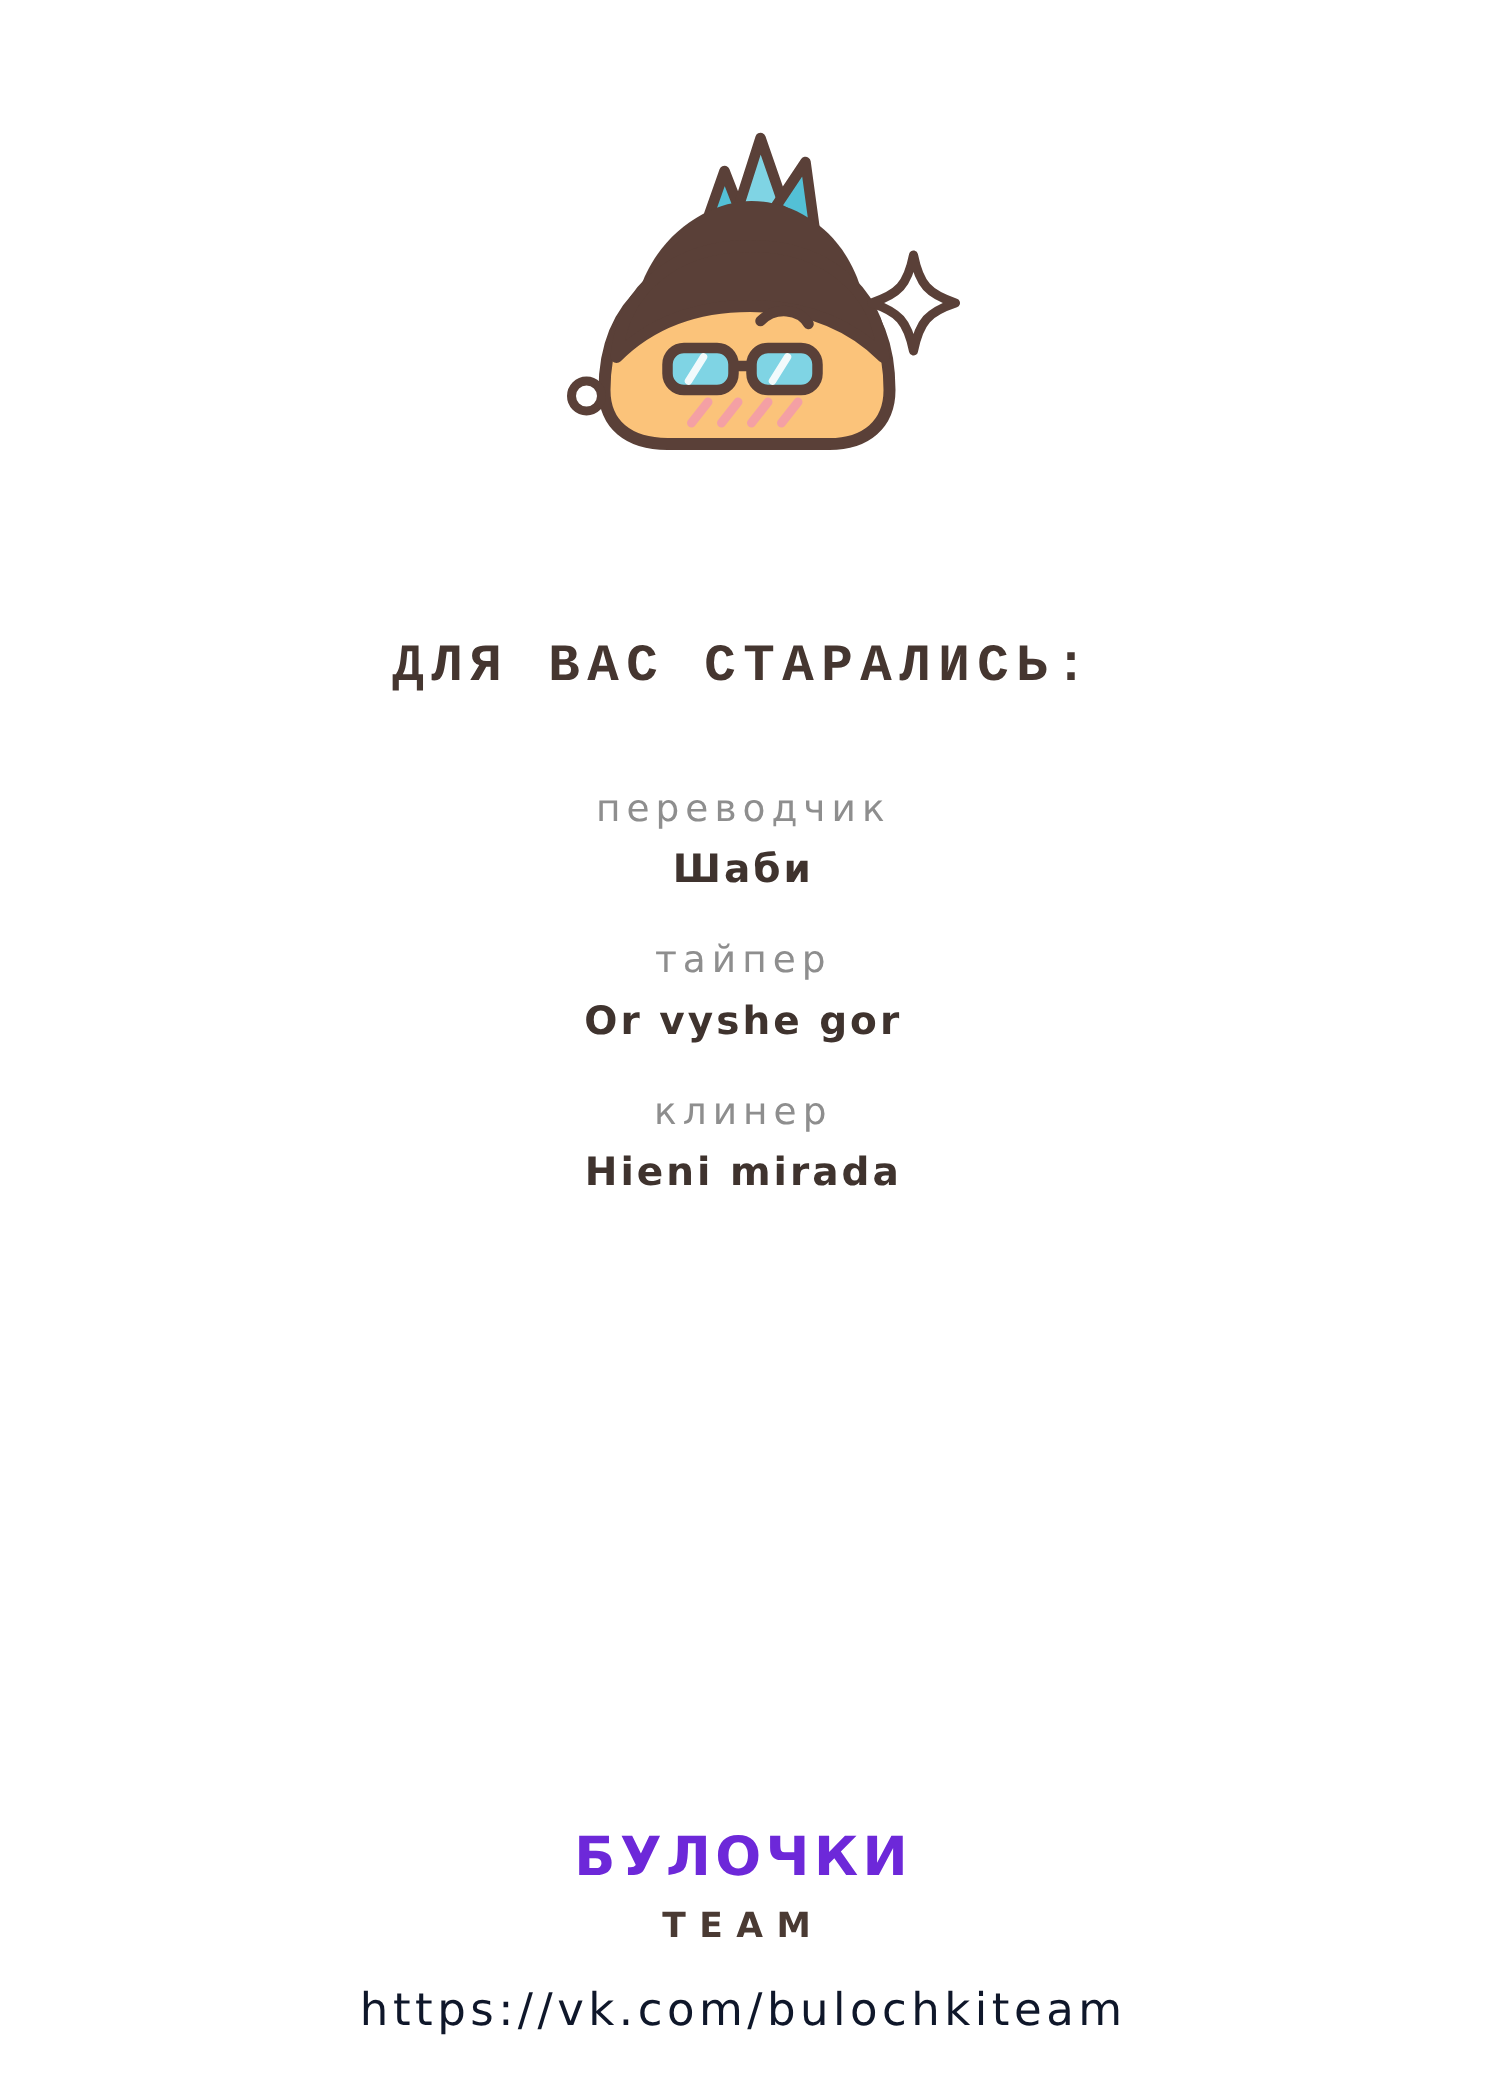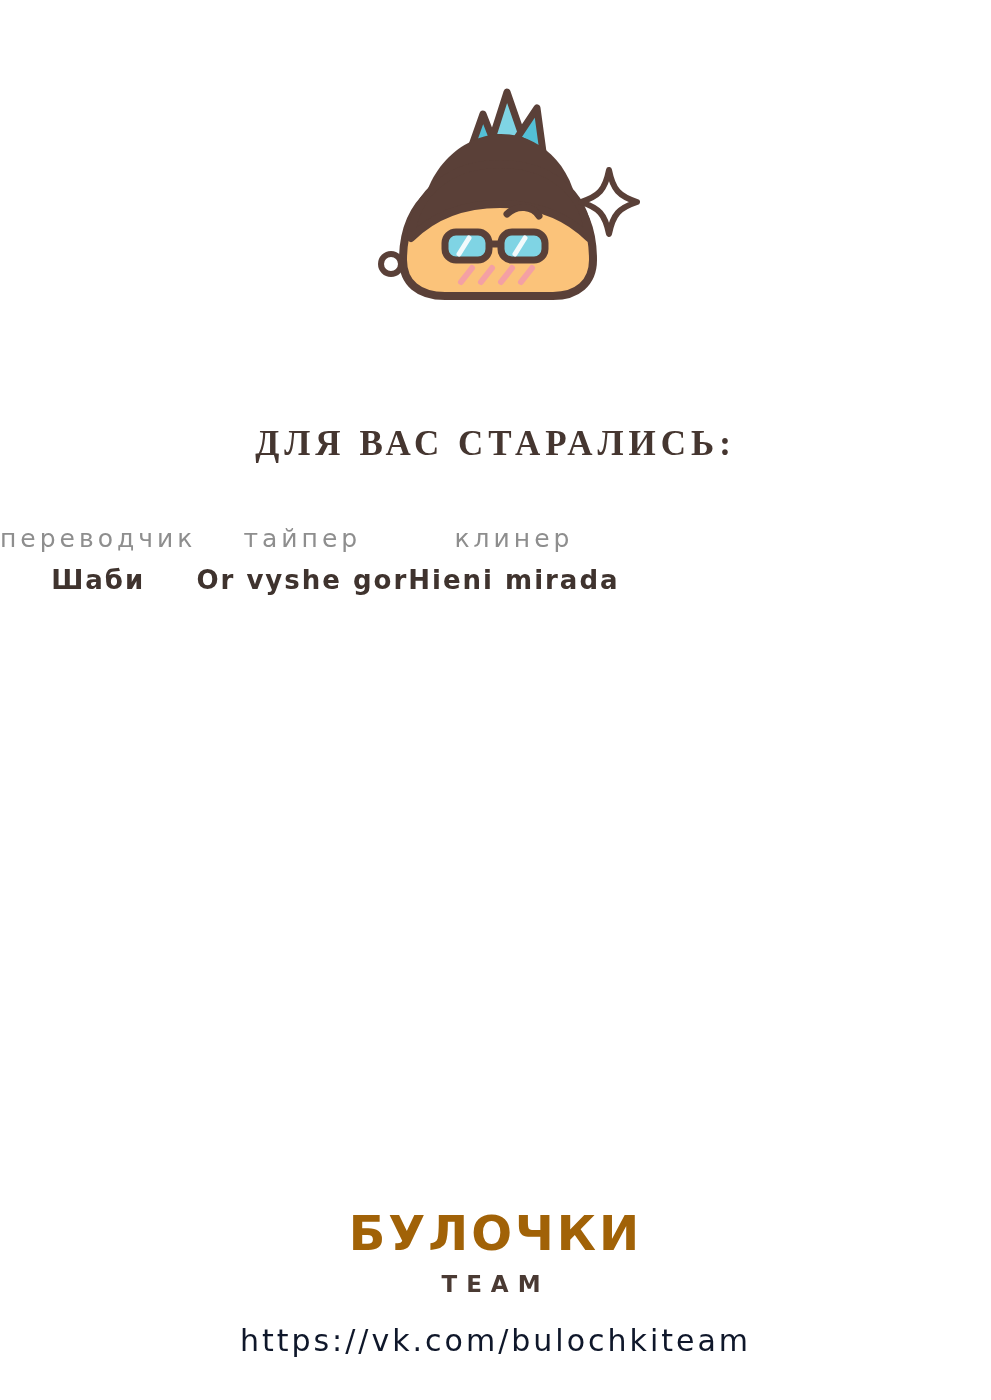--- a/index.html
+++ b/index.html
@@ -31,34 +31,34 @@
     width: 320px;
     height: 250px;
     margin-top: 18px;
     margin-left: 10px;
     flex: 0 0 auto;
   }
 
   
   .heading {
     margin-top: 96px;
-    font-family: Liberation Serif, serif;
+    font-family: Liberation Mono, monospace;
     font-weight: bold;
     font-size: 35px;
     letter-spacing: 5px;
     color: #453630;
     text-align: center;
     white-space: nowrap;
   }
 
   
   .credits {
     margin-top: 60px;
     display: flex;
-    flex-direction: row;
+    flex-direction: column;
     align-items: center;
     width: 100%;
   }
   .credit-block {
     text-align: center;
     margin-bottom: 30px;
   }
   .credit-role {
     font-size: 25px;
     letter-spacing: 4px;
@@ -77,24 +77,24 @@
   .footer {
     position: absolute;
     left: 0;
     right: 0;
     bottom: 42px;
     display: flex;
     flex-direction: column;
     align-items: center;
   }
   .brand {
-    font-size: 48px;
+    font-size: 36px;
     font-weight: bold;
     letter-spacing: 3px;
-    color: #a16207;
+    color: #6d28d9;
     line-height: 1;
   }
   .brand-sub {
     margin-top: 14px;
     font-size: 23px;
     letter-spacing: 9px;
     color: #4a3a33;
     font-weight: bold;
   }
   .brand-url {

